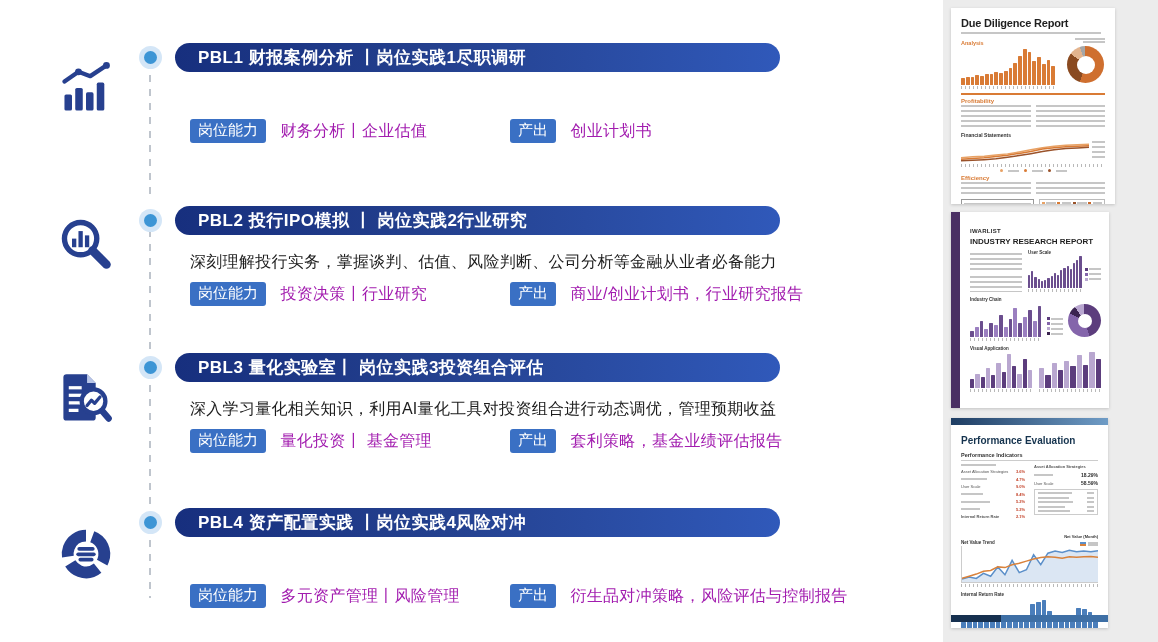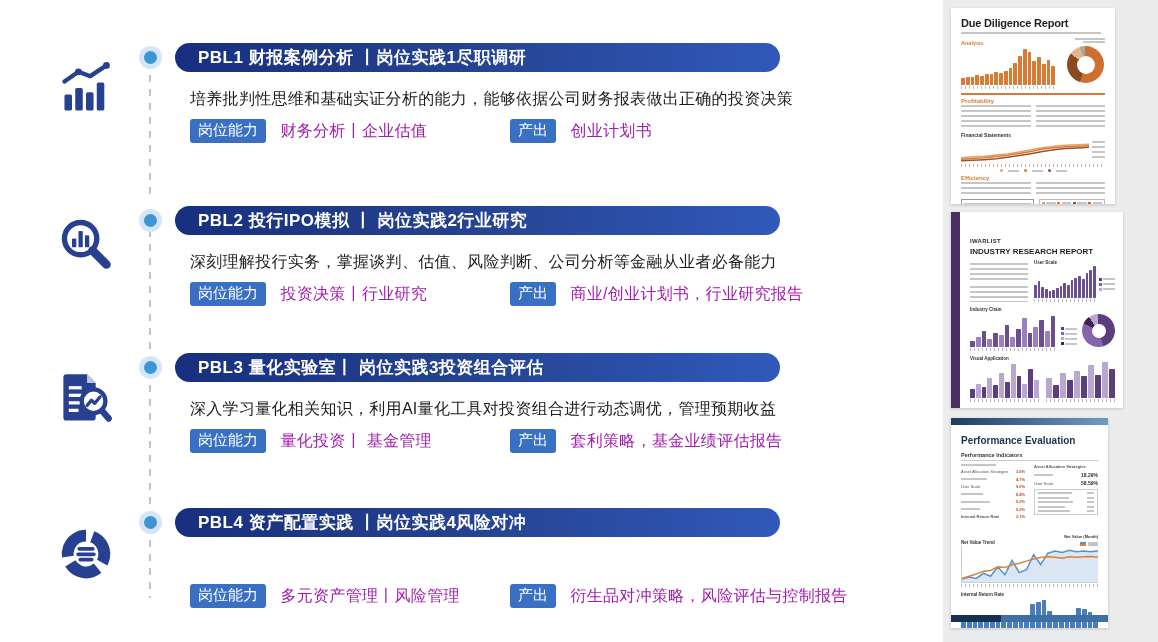--- a/index.html
+++ b/index.html
@@ -24,21 +24,21 @@
   .grp.ab{left:0;} .grp.out{left:320px;}
   .badge{display:inline-block;background:#3a70c4;color:#fff;font-weight:400;font-size:15px;
          padding:2px 8px 3px;border-radius:3px;margin-right:10px;vertical-align:middle;}
   .tagtxt{font-size:16px;color:#a21caf;vertical-align:middle;letter-spacing:.3px;}
 
   
   .panel{position:absolute;left:943px;top:0;width:215px;height:642px;background:#ececec;}
   .page{position:absolute;background:#fff;box-shadow:0 1px 3px rgba(0,0,0,.18);
         overflow:hidden;box-sizing:border-box;}
   .p1{left:8px;top:8px;width:164px;height:196px;padding:9px 10px;}
-  .p2{left:8px;top:212px;width:172px;height:196px;padding:26px 8px 8px 19px;}
+  .p2{left:8px;top:212px;width:158px;height:196px;padding:16px 8px 8px 19px;}
   .p3{left:8px;top:418px;width:157px;height:210px;padding:13px 10px;}
 
   .ft{background:repeating-linear-gradient(180deg,#c6c6c6 0 2px,transparent 2px 5px);}
   .xt{height:3px;background:repeating-linear-gradient(90deg,#b9b9b9 0 1px,transparent 1px 4px);margin-top:1px;}
 
   .bars{display:flex;align-items:flex-end;gap:1px;}
   .bars i{flex:1;display:block;border-radius:.5px;}
   .donut{position:relative;border-radius:50%;}
   .donut b{position:absolute;left:50%;top:50%;transform:translate(-50%,-50%);
            background:#fff;border-radius:50%;display:block;}
@@ -139,21 +139,20 @@
       <rect x="17" y="24.5" width="18" height="3.5" rx="1.7" fill="#27408f"></rect>
       <rect x="19" y="29.5" width="14" height="3.5" rx="1.7" fill="#27408f"></rect>
     </svg>
   </div>
 
   <div class="section" style="top:43px">
     <span class="bullet">
         <b></b>
       </span>
     <div class="pill">PBL1 财报案例分析 丨岗位实践1尽职调研</div>
-    <div class="desc">培养批判性思维和基础实证分析的能力，能够依据公司财务报表做出正确的投资决策</div>
     <div class="tagrow">
       <span class="grp ab">
         <span class="badge">岗位能力</span>
         <span class="tagtxt">财务分析丨企业估值</span>
       </span>
       <span class="grp out">
         <span class="badge">产出</span>
         <span class="tagtxt">创业计划书</span>
       </span>
     </div>

